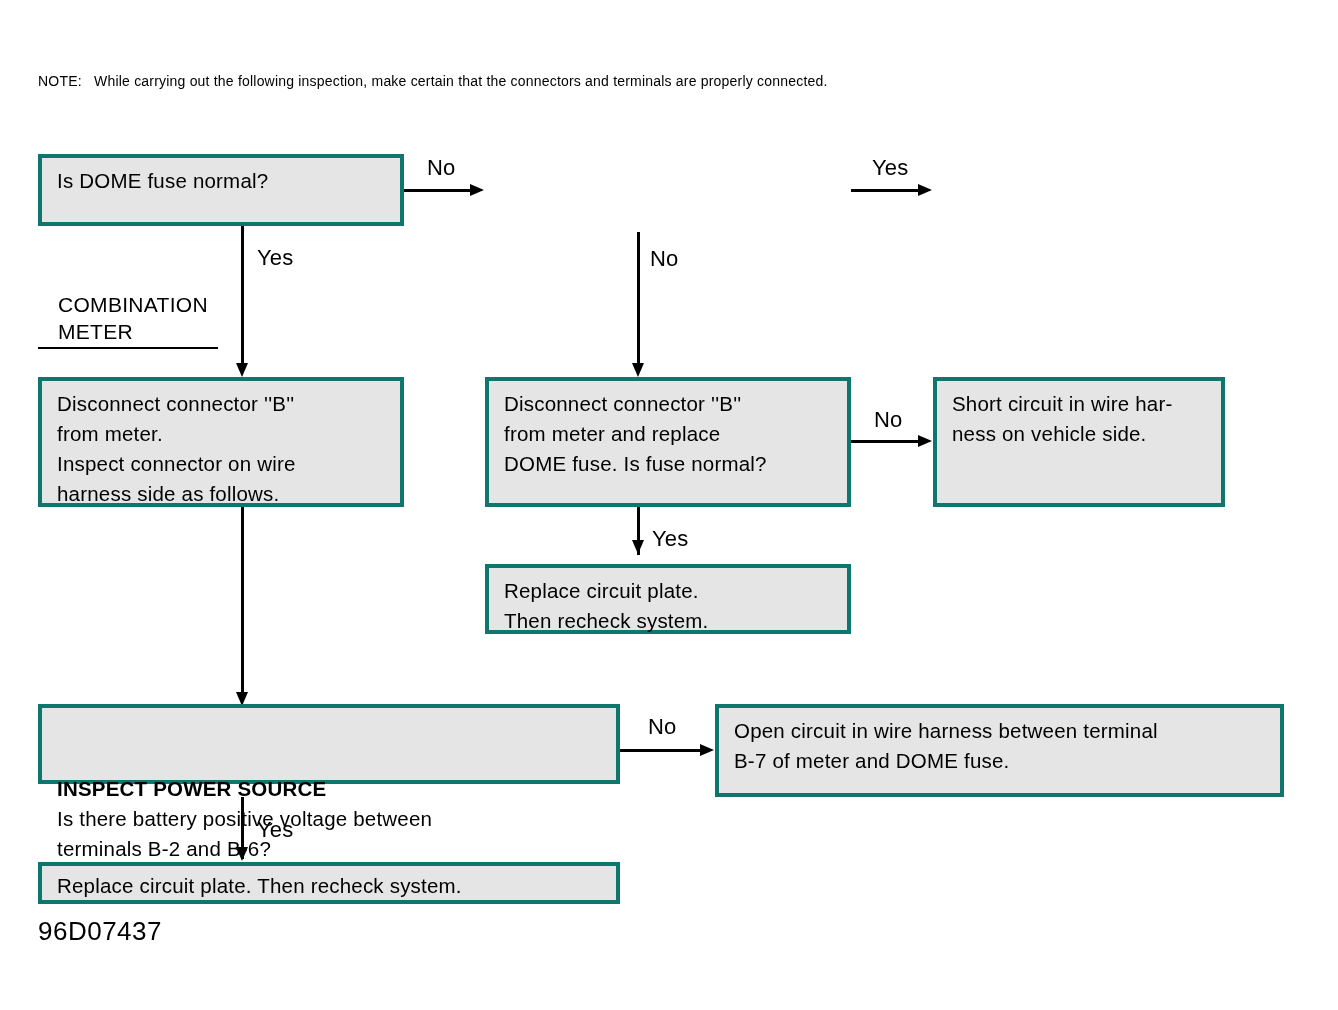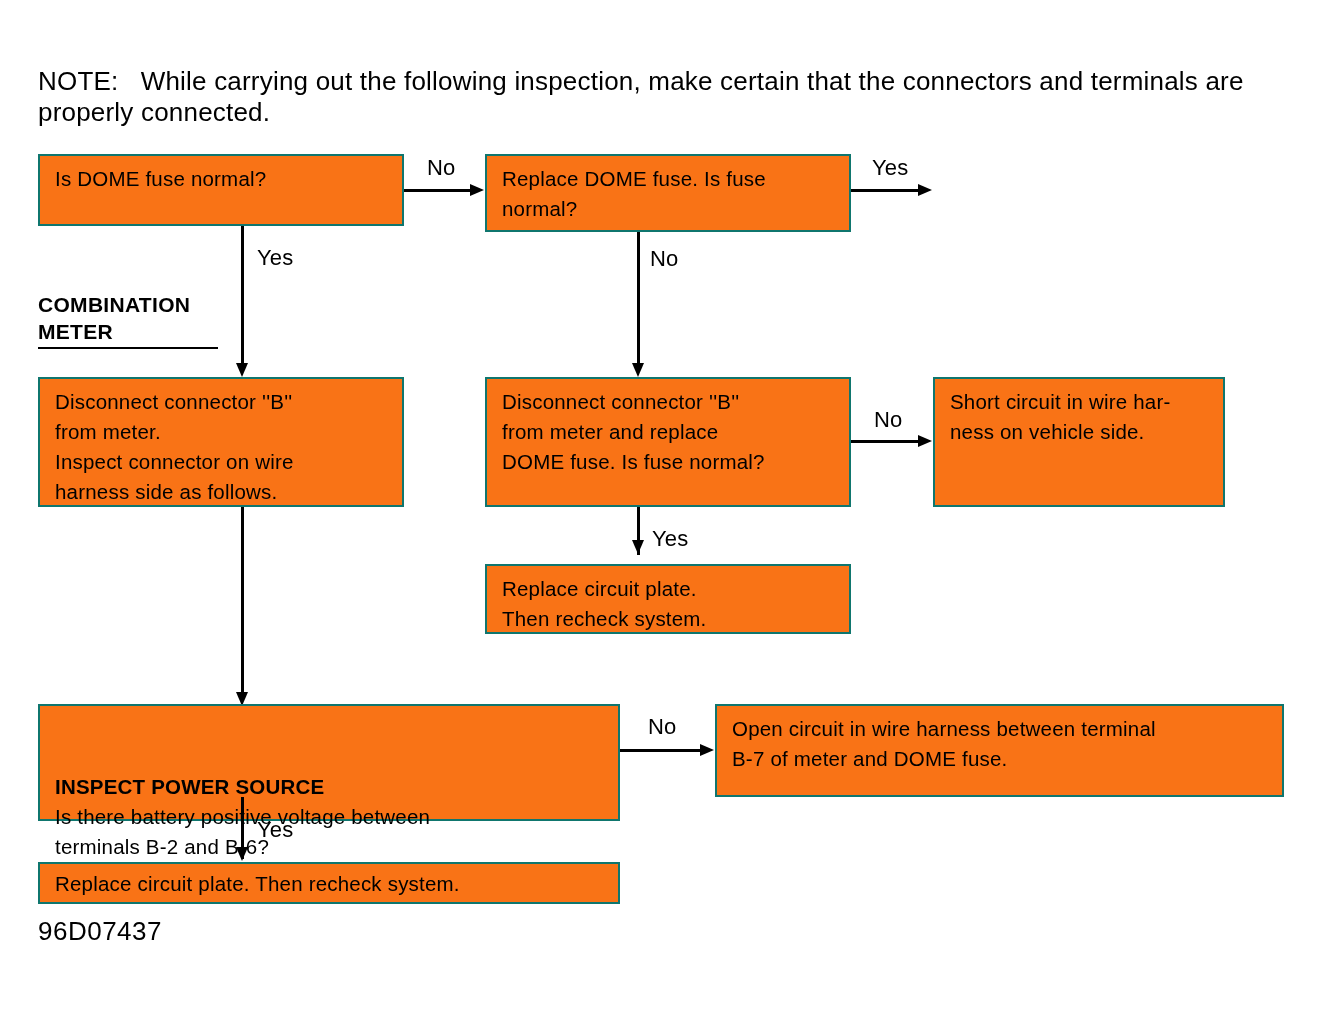--- a/index.html
+++ b/index.html
@@ -16,30 +16,30 @@
     width: 1338px;
     height: 1010px;
     background: #ffffff;
     overflow: hidden;
   }
   .note {
     position: absolute;
     left: 38px;
     top: 66px;
     width: 1270px;
-    font-size: 26px;
+    font-size: 14px;
     line-height: 31px;
     letter-spacing: 0.2px;
     white-space: pre-wrap;
   }
   .box {
     position: absolute;
     box-sizing: border-box;
-    border: 2px solid #0f766e;
-    background: #f97316;
+    border: 4px solid #0f766e;
+    background: #e5e5e5;
     text-decoration: underline;
   }
   .box .txt {
     position: absolute;
     left: 15px;
     top: 8px;
     right: 6px;
     font-size: 20.5px;
     line-height: 30px;
     letter-spacing: 0.2px;
@@ -79,23 +79,24 @@
     width: 0;
     height: 0;
     border-left: 6px solid transparent;
     border-right: 6px solid transparent;
     border-top: 14px solid #000000;
   }
   .section-label {
     position: absolute;
     font-size: 21px;
     line-height: 27px;
-    font-weight: bold;
+    font-weight: normal;
     letter-spacing: 0.3px;
     white-space: pre-line;
+    margin-left: 20px;
   }
   .section-rule {
     position: absolute;
     height: 2px;
     background: #000000;
   }
   .doc-code {
     position: absolute;
     font-size: 26px;
     letter-spacing: 0.5px;
@@ -109,24 +110,20 @@
   <div class="note">NOTE:   While carrying out the following inspection, make certain that the connectors and terminals are properly connected.</div>
 
   <div class="box" style="left:38px; top:154px; width:366px; height:72px;">
     <div class="txt">Is DOME fuse normal?</div>
   </div>
 
   <div class="hline" style="left:404px; top:189px; width:70px;"></div>
   <div class="arrow-r" style="left:470px; top:184px;"></div>
   <div class="edge-label" style="left:427px; top:156px;">No</div>
 
-  <div class="box" style="left:485px; top:154px; width:366px; height:78px;">
-    <div class="txt">Replace DOME fuse. Is fuse
-normal?</div>
-  </div>
 
   <div class="hline" style="left:851px; top:189px; width:70px;"></div>
   <div class="arrow-r" style="left:918px; top:184px;"></div>
   <div class="edge-label" style="left:872px; top:156px;">Yes</div>
 
 
   <div class="vline" style="left:241px; top:226px; height:140px;"></div>
   <div class="arrow-d" style="left:236px; top:363px;"></div>
   <div class="edge-label" style="left:257px; top:246px;">Yes</div>
 
@@ -165,21 +162,21 @@
   <div class="edge-label" style="left:652px; top:527px;">Yes</div>
 
   <div class="box" style="left:485px; top:564px; width:366px; height:70px;padding-left:28px;">
     <div class="txt">Replace circuit plate.
 Then recheck system.</div>
   </div>
 
   <div class="vline" style="left:241px; top:507px; height:190px;"></div>
   <div class="arrow-d" style="left:236px; top:692px;"></div>
 
-  <div class="box" style="left:38px; top:704px; width:582px; height:117px;">
+  <div class="box" style="left:38px; top:704px; width:582px; height:80px;">
     <div class="txt bold-wrap" style="left:15px; top:6px;">
       <span class="head-line">INSPECT POWER SOURCE</span><span style="white-space:pre-wrap;">Is there battery positive voltage between
 terminals B-2 and B-6?</span>
     </div>
   </div>
 
   <div class="hline" style="left:620px; top:749px; width:82px;"></div>
   <div class="arrow-r" style="left:700px; top:744px;"></div>
   <div class="edge-label" style="left:648px; top:715px;">No</div>
 

